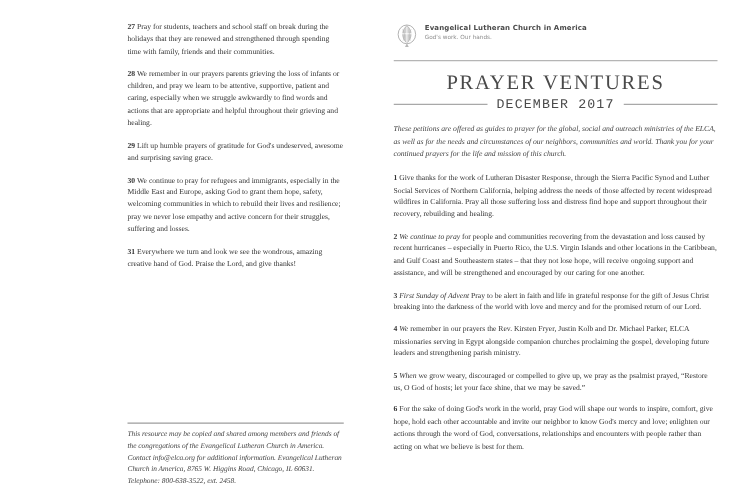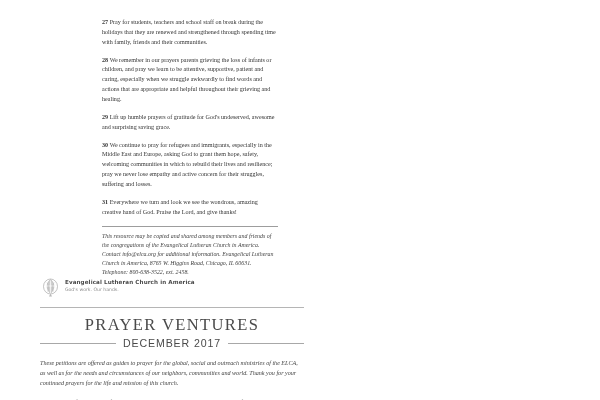--- a/index.html
+++ b/index.html
@@ -14,21 +14,20 @@
     font-family: "Liberation Serif", serif;
     color: #3a3a3a;
   }
   .page {
     position: relative;
     width: 600px;
     height: 400px;
     box-sizing: border-box;
     display: flex;
     padding: 18px 8px 10px 22px;
-    flex-direction: column;
   }
   .col {
     box-sizing: border-box;
     position: relative;
   }
   .col-left {
     width: 278px;
     padding: 0 22px 0 80px;
     display: flex;
     flex-direction: column;
@@ -88,21 +87,21 @@
     align-items: center;
     gap: 7px;
     margin-bottom: 11px;
   }
   .subtitle-row .dash {
     flex: 1;
     height: 1px;
     background: #a8a8a8;
   }
   .subtitle {
-    font-family: Liberation Sans, sans-serif;
+    font-family: Liberation Mono, monospace;
     font-size: 10.6px;
     letter-spacing: .9px;
     color: #4a4a4a;
     white-space: nowrap;
     line-height: 1;
   }
 
   .intro {
     font-style: italic;
     font-size: 6.1px;

